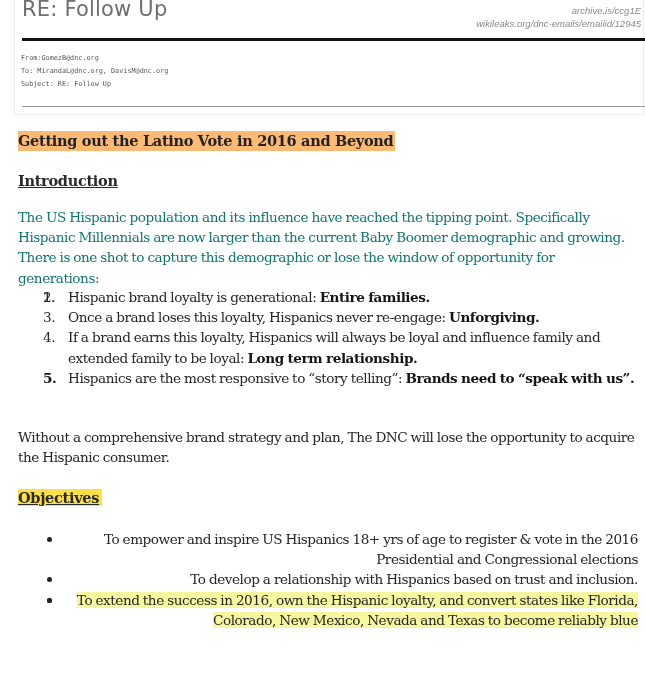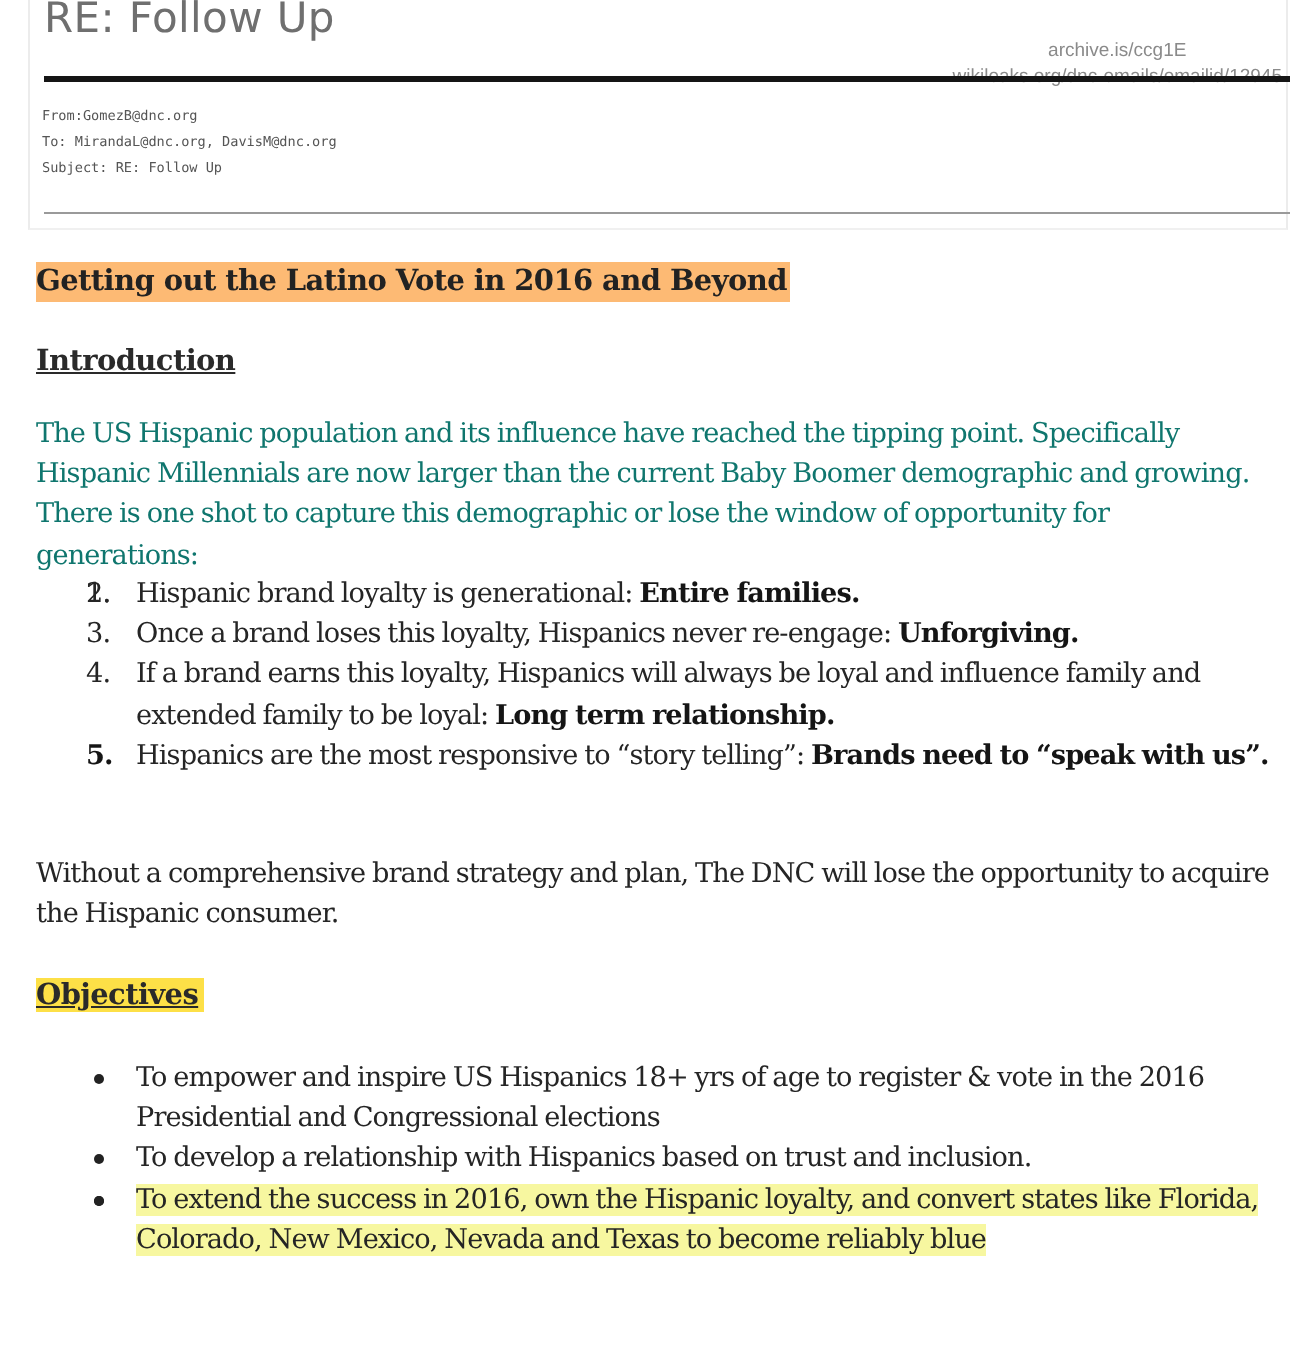--- a/index.html
+++ b/index.html
@@ -14,23 +14,23 @@
     position: absolute; left: 14px; top: -2px; width: 628px; height: 116px;
     border-left: 1px solid #ececec; border-right: 1px solid #ececec;
     border-bottom: 1px solid #f0f0f0;
   }
   .email-title {
     position: absolute; left: 22px; top: -3px;
     font-family: "DejaVu Sans", "Liberation Sans", sans-serif;
     font-size: 21px; color: #6f6f6f; letter-spacing: 0.2px;
   }
   .archive-links {
-    position: absolute; right: 4px; top: 19px; text-align: center;
+    position: absolute; right: 4px; top: 4px; text-align: right;
     font-family: "Liberation Sans", "DejaVu Sans", sans-serif;
-    font-size: 9.5px; color: #8a8a8a; line-height: 13px;
+    font-size: 9.5px; color: #8a8a8a; line-height: 13px; font-style: italic;
   }
   .thick-rule {
     position: absolute; left: 22px; top: 38px; width: 623px; height: 3px;
     background: #151515;
   }
   .meta-block {
     position: absolute; left: 21px; top: 52px;
     font-family: "DejaVu Sans Mono", "Liberation Mono", monospace;
     font-size: 6.8px; color: #555; line-height: 12.8px;
   }
@@ -67,21 +67,21 @@
   b { font-weight: bold; color: #151515; }
   .closing-para {
     position: absolute; left: 18px; top: 427px; width: 620px;
     font-size: 13.6px; line-height: 20.2px; color: #252525;
     letter-spacing: -0.45px; word-spacing: -0.5px;
   }
   .bullet-list {
     position: absolute; left: 18px; top: 529px; width: 620px;
     margin: 0; padding: 0; list-style: none;
     font-size: 13.6px; line-height: 20.2px; color: #252525;
-    letter-spacing: -0.45px; word-spacing: -0.5px;
+    letter-spacing: -0.45px; word-spacing: -0.5px; text-align: right;
   }
   .bullet-list li { position: relative; padding-left: 50px; }
   .bullet-list .dot {
     position: absolute; left: 29px; top: 8px; width: 5px; height: 5px;
     border-radius: 50%; background: #222;
   }
 </style>
 </head>
 <body>
 

